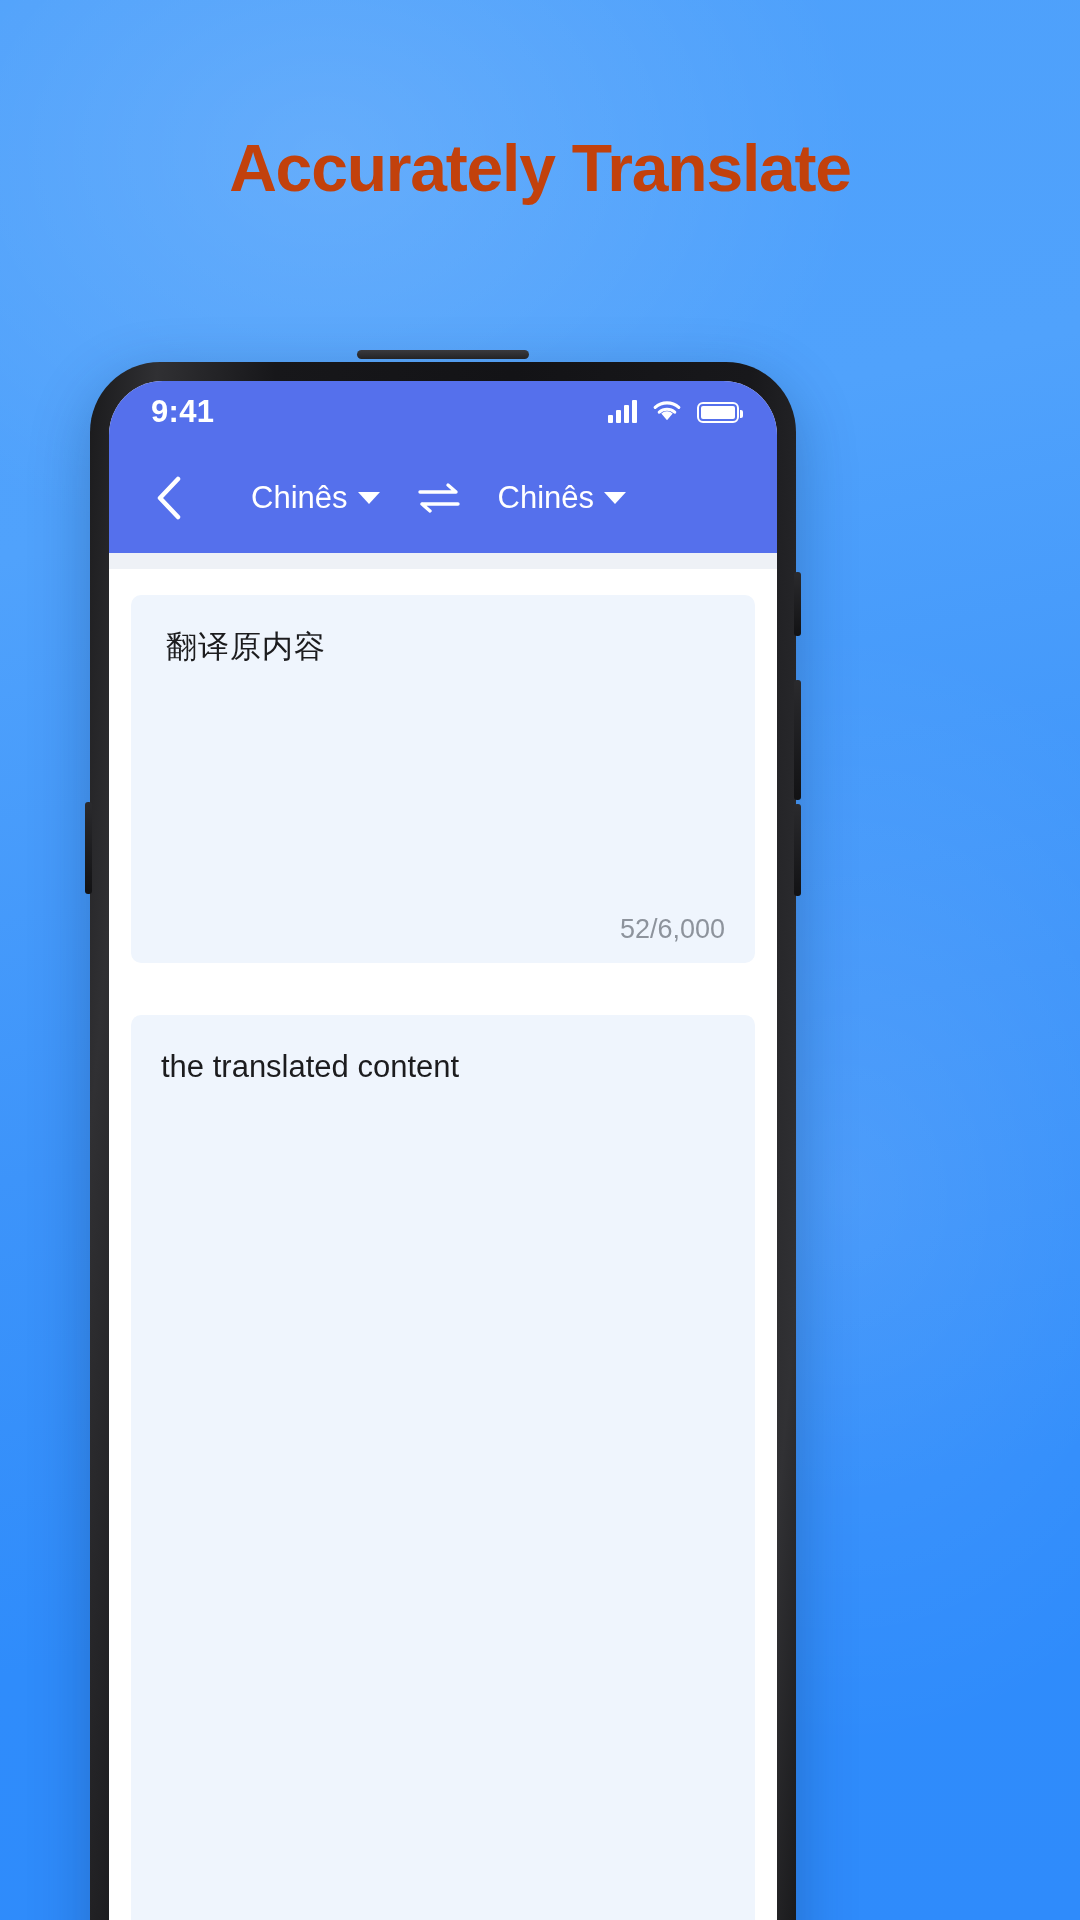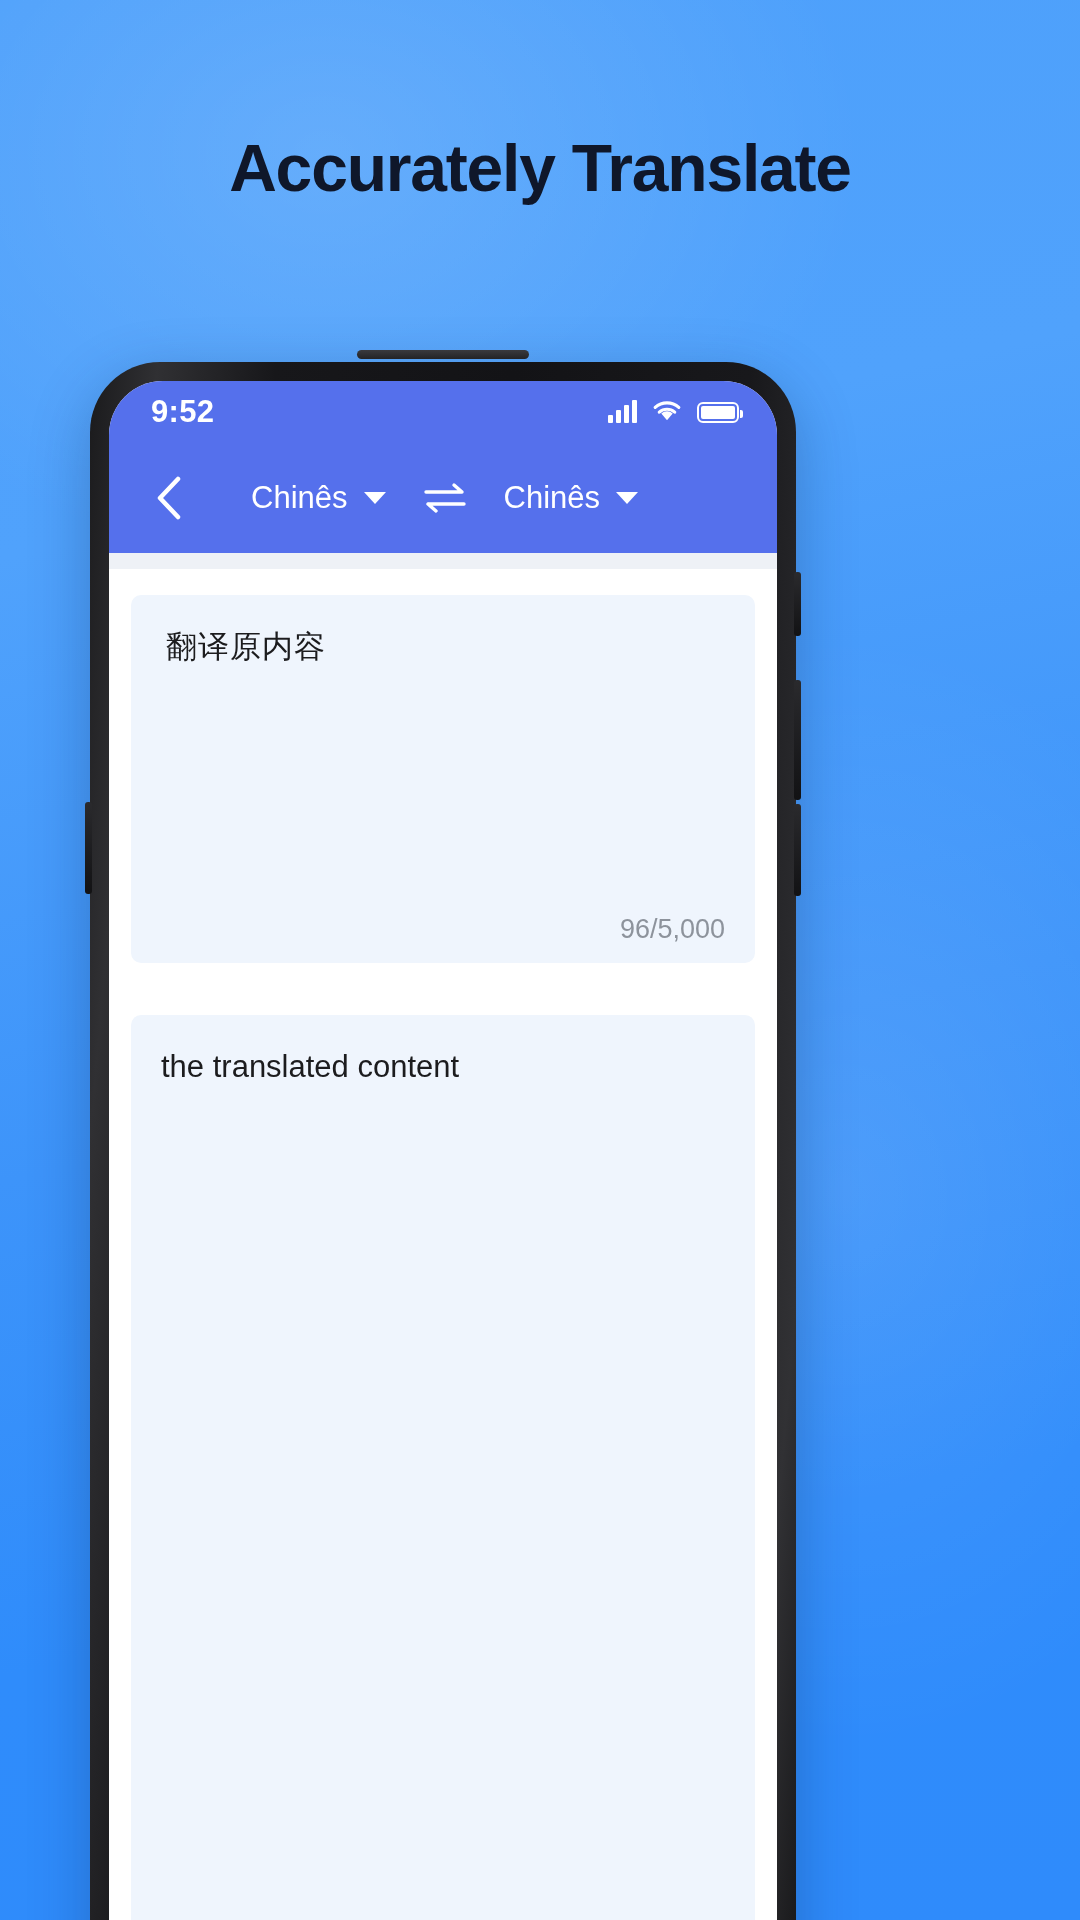--- a/index.html
+++ b/index.html
@@ -14,21 +14,21 @@
       radial-gradient(ellipse 700px 900px at 78% 62%, rgba(255,255,255,0.10) 0%, rgba(255,255,255,0) 62%),
       linear-gradient(168deg, #4da0fb 0%, #50a2fc 26%, #3d94fa 55%, #2f8cfb 78%, #2f8bfb 100%);
     position:relative;
   }
 
   
   .headline {
     position:absolute;
     top:130px; left:0; width:1080px;
     text-align:center;
-    color:#0f172a;
+    color:#c2410c;
     font-size:66px;
     font-weight:bold;
     letter-spacing:-1.2px;
     white-space:nowrap;
   }
 
   
   .phone {
     position:absolute;
     left:90px;
@@ -113,21 +113,21 @@
     padding:0 34px;
     color:#fff;
   }
   .back-chevron {
     width:52px; height:52px;
     display:flex; align-items:center; justify-content:center;
     margin-right:14px;
   }
   .back-chevron svg { display:block; }
   .lang-pick {
-    display:flex; align-items:center; gap:16px;
+    display:flex; align-items:center; gap:10px;
     padding:4px 6px;
   }
   .lang-label { font-size:31px; color:#fff; }
   .caret {
     width:0; height:0;
     border-left:11px solid transparent;
     border-right:11px solid transparent;
     border-top:12px solid #fff;
   }
   .swap-icon { margin:0 30px; display:flex; align-items:center; }
@@ -172,21 +172,21 @@
 
   <div class="speaker"></div>
   <div class="btn-side btn-left-1"></div>
   <div class="btn-side btn-right-1"></div>
   <div class="btn-side btn-right-2"></div>
   <div class="btn-side btn-right-3"></div>
 
   <div class="phone-inner">
 
     <div class="statusbar">
-      <div class="status-time">9:52</div>
+      <div class="status-time">9:41</div>
       <div class="status-icons">
         <span class="sig">
             <i></i>
             <i></i>
             <i></i>
             <i></i>
           </span>
         <span>
           <svg width="30" height="23" viewBox="0 0 30 23">
             <path d="M15 21.2 L9.3 14.4 a9 9 0 0 1 11.4 0 Z" fill="#fff"></path>
@@ -223,21 +223,21 @@
       </div>
       <div class="spacer-r"></div>
     </div>
 
     <div class="header-divider"></div>
 
     <div class="screen-body">
 
       <div class="panel source">
         <div class="panel-text cjk">翻译原内容</div>
-        <div class="counter">96/5,000</div>
+        <div class="counter">52/6,000</div>
       </div>
 
       <div class="panel target">
         <div class="panel-text">the translated content</div>
 
       </div>
 
     </div>
   </div>
 </div>

